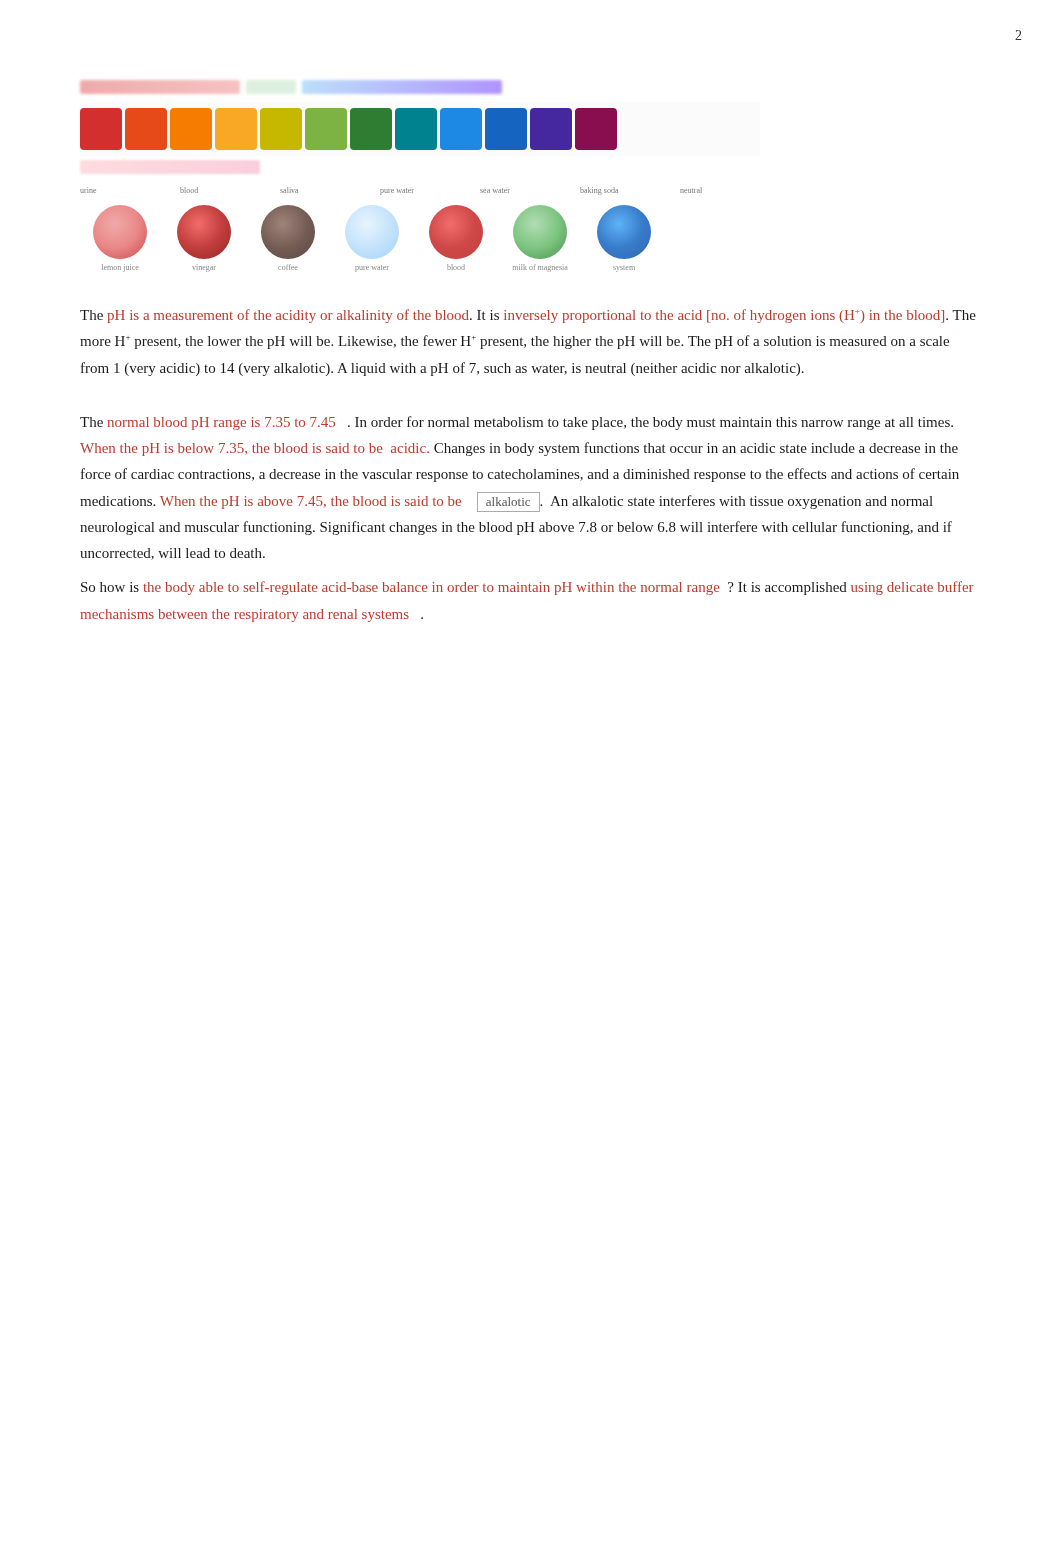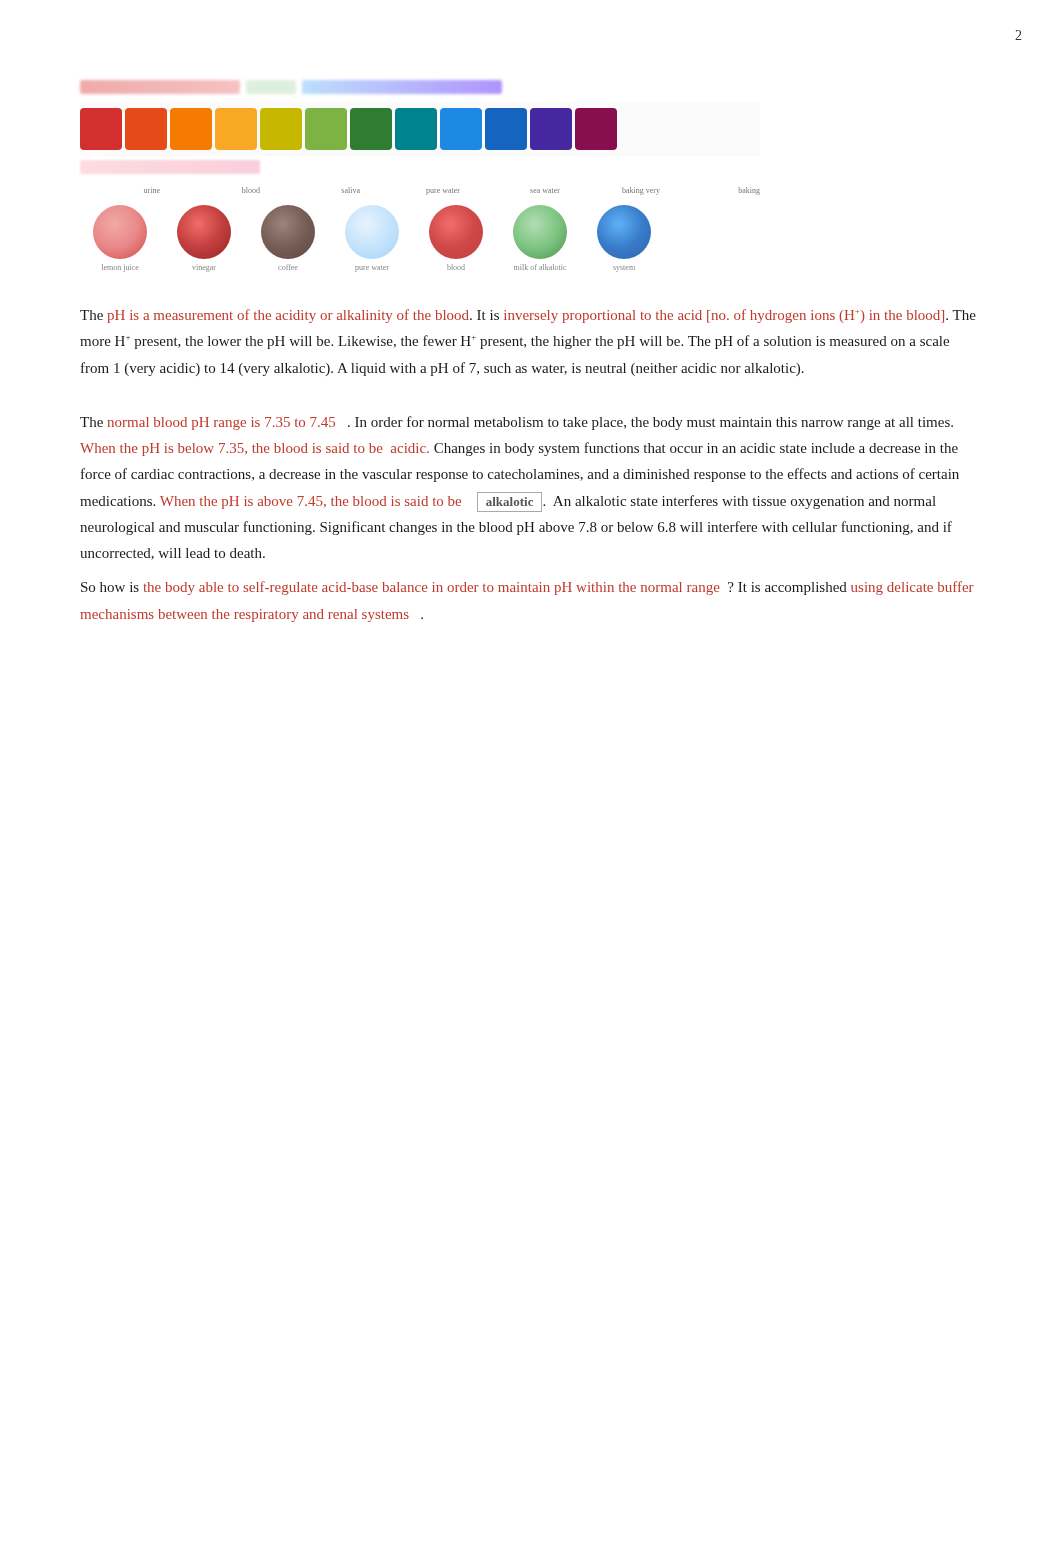--- a/index.html
+++ b/index.html
@@ -101,21 +101,21 @@
     .small-label-row {
       display: flex;
       gap: 20px;
       margin-bottom: 4px;
     }
 
     .small-label {
       width: 80px;
       font-size: 8px;
       color: #777;
-      text-align: right;
+      text-align: left;
       filter: blur(0.5px);
     }
 
     
     .section-heading {
       color: #c0392b;
       font-size: 17px;
       font-weight: bold;
       margin-top: 28px;
       margin-bottom: 10px;
@@ -155,21 +155,20 @@
     .inline-box {
       display: inline-block;
       border: 1px solid #aaa;
       padding: 0 8px;
       font-size: 13px;
       color: #555;
       vertical-align: middle;
       min-width: 60px;
       height: 20px;
       line-height: 18px;
-      font-weight: bold;
     }
 
     sup {
       font-size: 9px;
     }
 
     .divider-space {
       height: 20px;
     }
   </style>
@@ -206,22 +205,22 @@
     <div style="margin-bottom:12px; margin-top:4px;">
       <div style="width:180px; height:14px; background:linear-gradient(90deg,#ffcdd2,#f8bbd0); border-radius:2px; filter:blur(1px); opacity:0.7;"></div>
     </div>
 
     <div class="small-label-row">
       <div class="small-label">urine</div>
       <div class="small-label">blood</div>
       <div class="small-label">saliva</div>
       <div class="small-label">pure water</div>
       <div class="small-label">sea water</div>
-      <div class="small-label">baking very</div>
-      <div class="small-label">baking</div>
+      <div class="small-label">baking soda</div>
+      <div class="small-label">neutral</div>
     </div>
 
     <div class="specimens-row">
       <div class="specimen-item">
         <div class="specimen-circle" style="background:radial-gradient(circle at 40% 35%, #ef9a9a, #e57373, #c62828);"></div>
         <div class="specimen-label-bottom">lemon juice</div>
       </div>
       <div class="specimen-item">
         <div class="specimen-circle" style="background:radial-gradient(circle at 40% 35%, #ef5350, #b71c1c, #7f0000);"></div>
         <div class="specimen-label-bottom">vinegar</div>
@@ -233,21 +232,21 @@
       <div class="specimen-item">
         <div class="specimen-circle" style="background:radial-gradient(circle at 40% 35%, #e3f2fd, #bbdefb, #90caf9);"></div>
         <div class="specimen-label-bottom">pure water</div>
       </div>
       <div class="specimen-item">
         <div class="specimen-circle" style="background:radial-gradient(circle at 40% 35%, #ef5350, #c62828, #b71c1c);"></div>
         <div class="specimen-label-bottom">blood</div>
       </div>
       <div class="specimen-item">
         <div class="specimen-circle" style="background:radial-gradient(circle at 40% 35%, #a5d6a7, #66bb6a, #2e7d32);"></div>
-        <div class="specimen-label-bottom">milk of alkalotic</div>
+        <div class="specimen-label-bottom">milk of magnesia</div>
       </div>
       <div class="specimen-item">
         <div class="specimen-circle" style="background:radial-gradient(circle at 40% 35%, #42a5f5, #1565c0, #0d47a1);"></div>
         <div class="specimen-label-bottom">system</div>
       </div>
     </div>
   </div>
 
 
 

